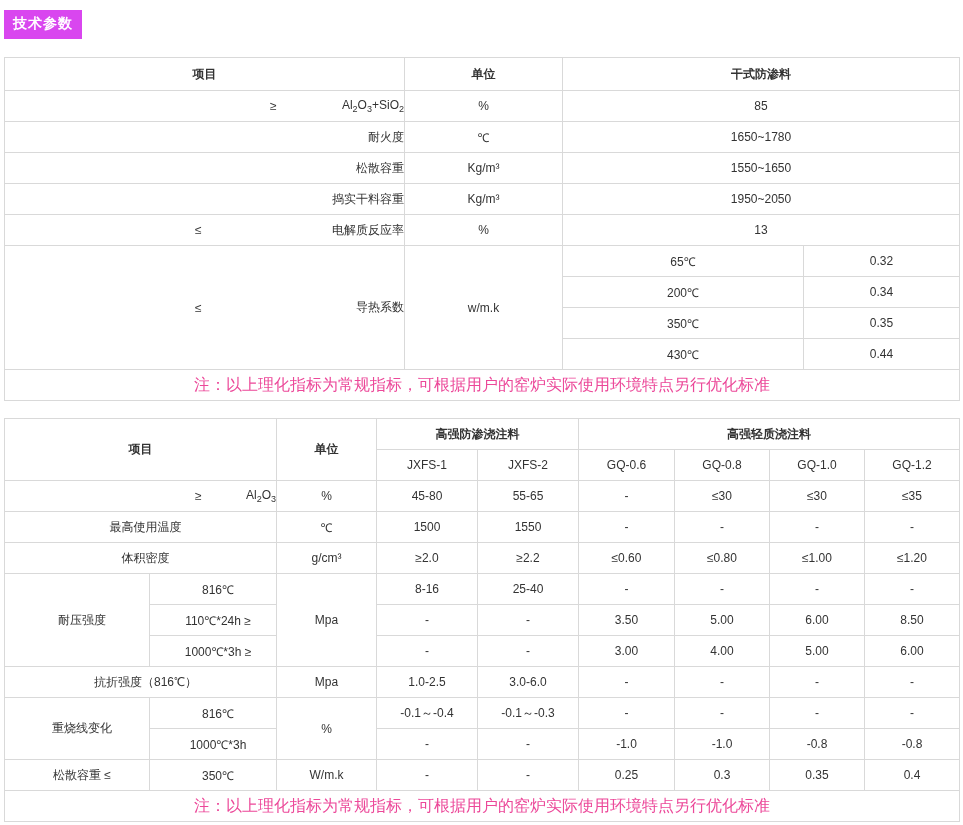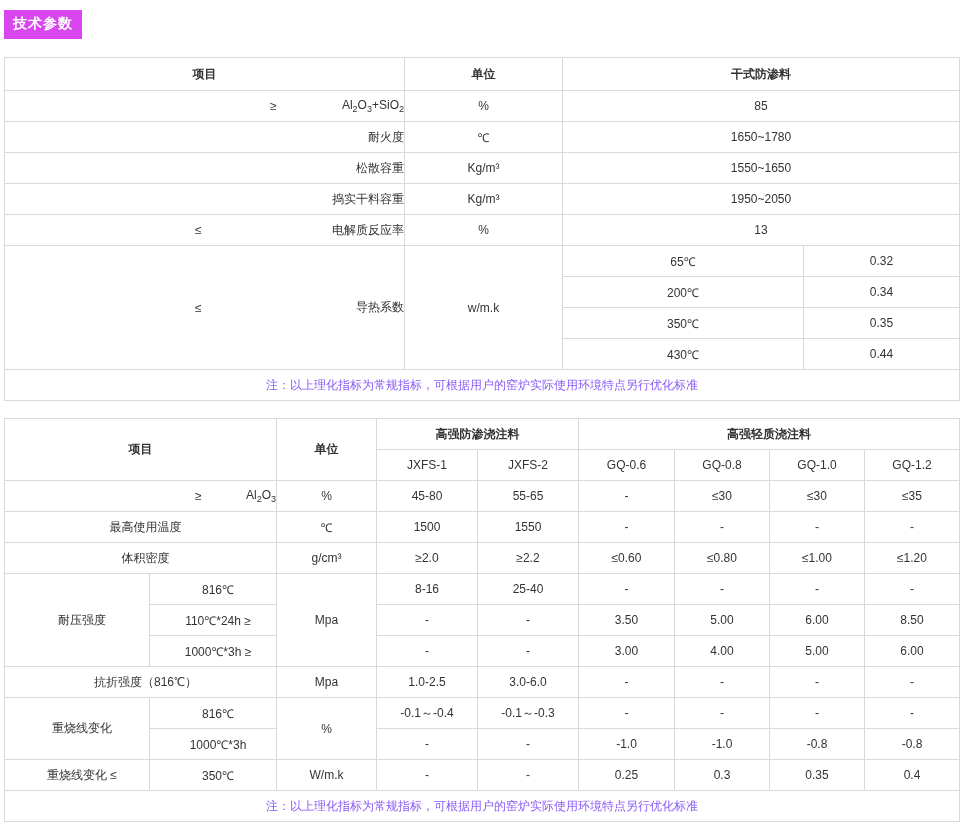--- a/index.html
+++ b/index.html
@@ -43,22 +43,22 @@
     font-weight: normal;
     padding: 0;
     height: 30px;
     vertical-align: middle;
   }
   .c { text-align: center; }
   .l { text-align: center; padding-left: 10px; }
   .hdr { font-weight: bold; text-align: center; }
   .note {
     text-align: center;
-    color: #8b5cf6;
-    font-size: 12px;
+    color: #ec4899;
+    font-size: 16px;
     height: 30px;
   }
   #table1 {
     position: absolute;
     left: 4px;
     top: 57px;
     width: 955px;
   }
   #table1 .tall { height: 32px; }
   .item-cell {
@@ -309,21 +309,21 @@
         <td class="sub-label">1000℃*3h</td>
         <td class="c">-</td>
         <td class="c">-</td>
         <td class="c">-1.0</td>
         <td class="c">-1.0</td>
         <td class="c">-0.8</td>
         <td class="c">-0.8</td>
       </tr>
 
       <tr>
-        <td class="l">重烧线变化   ≤</td>
+        <td class="l">松散容重   ≤</td>
         <td class="sub-label">350℃</td>
         <td class="c">W/m.k</td>
         <td class="c">-</td>
         <td class="c">-</td>
         <td class="c">0.25</td>
         <td class="c">0.3</td>
         <td class="c">0.35</td>
         <td class="c">0.4</td>
       </tr>
 

